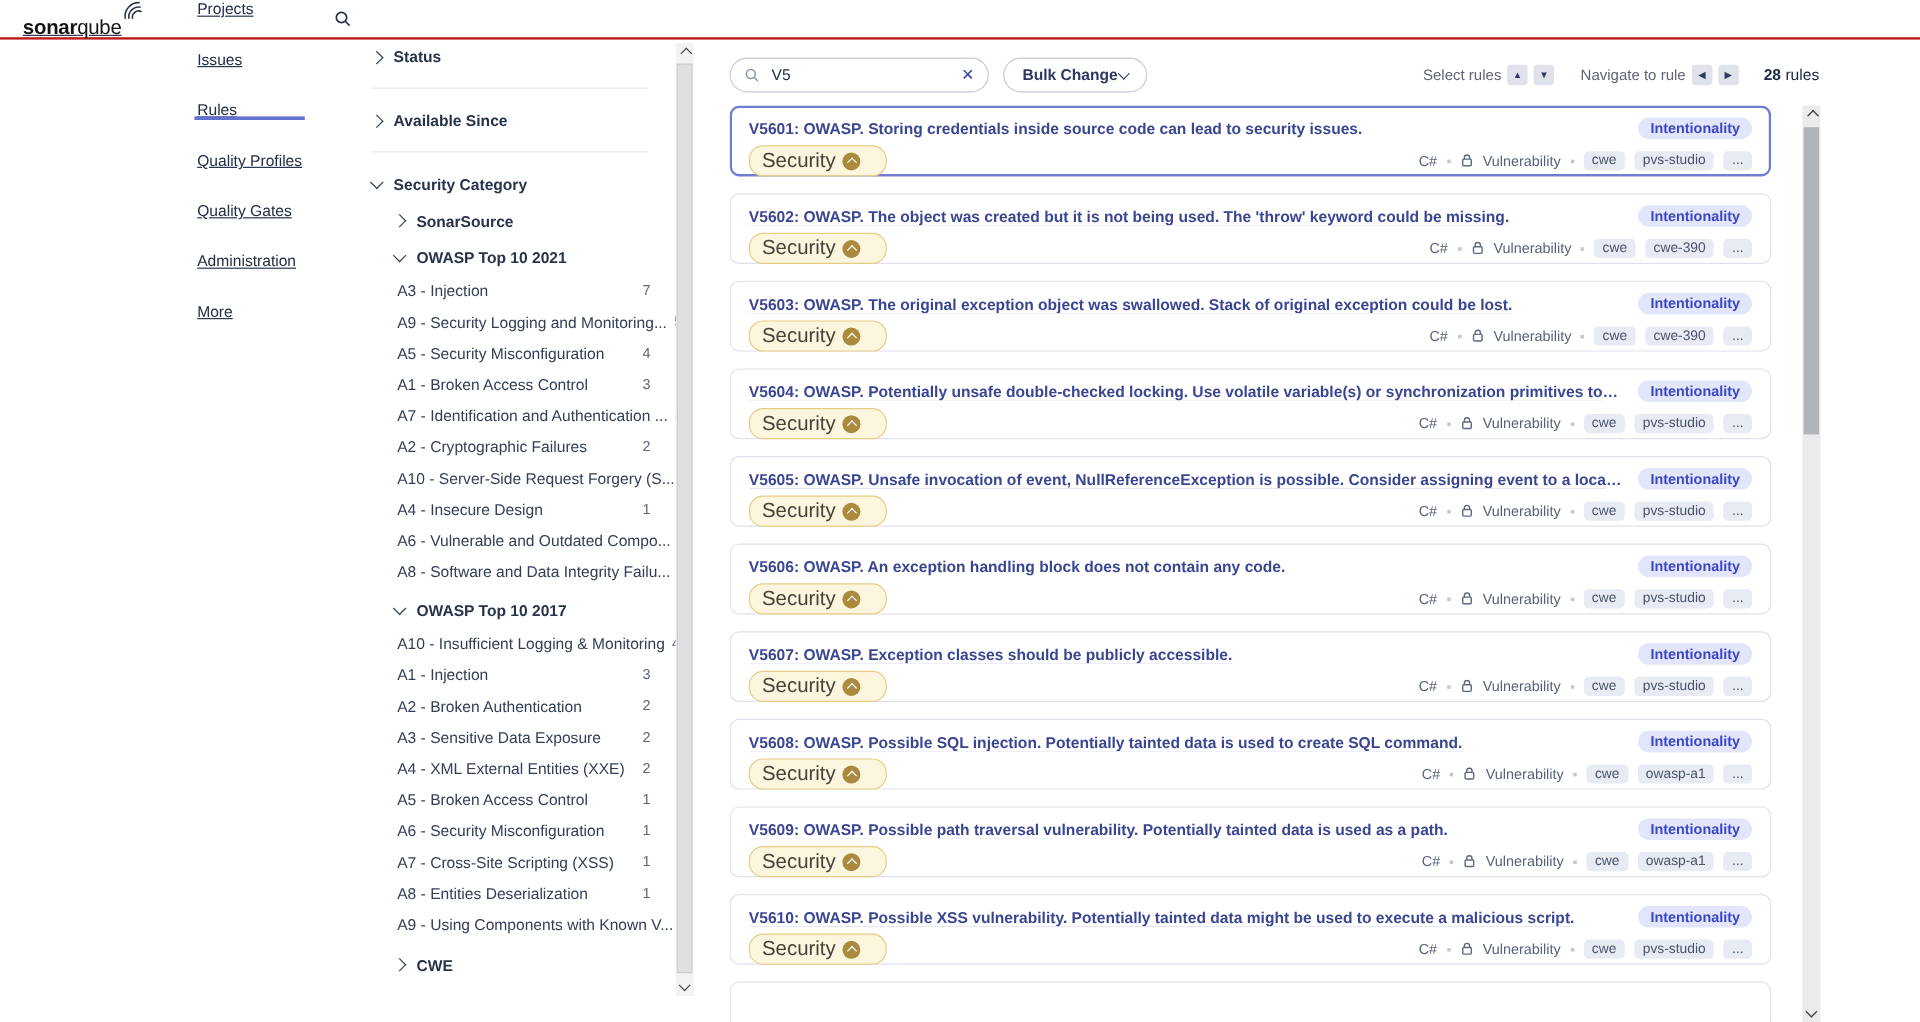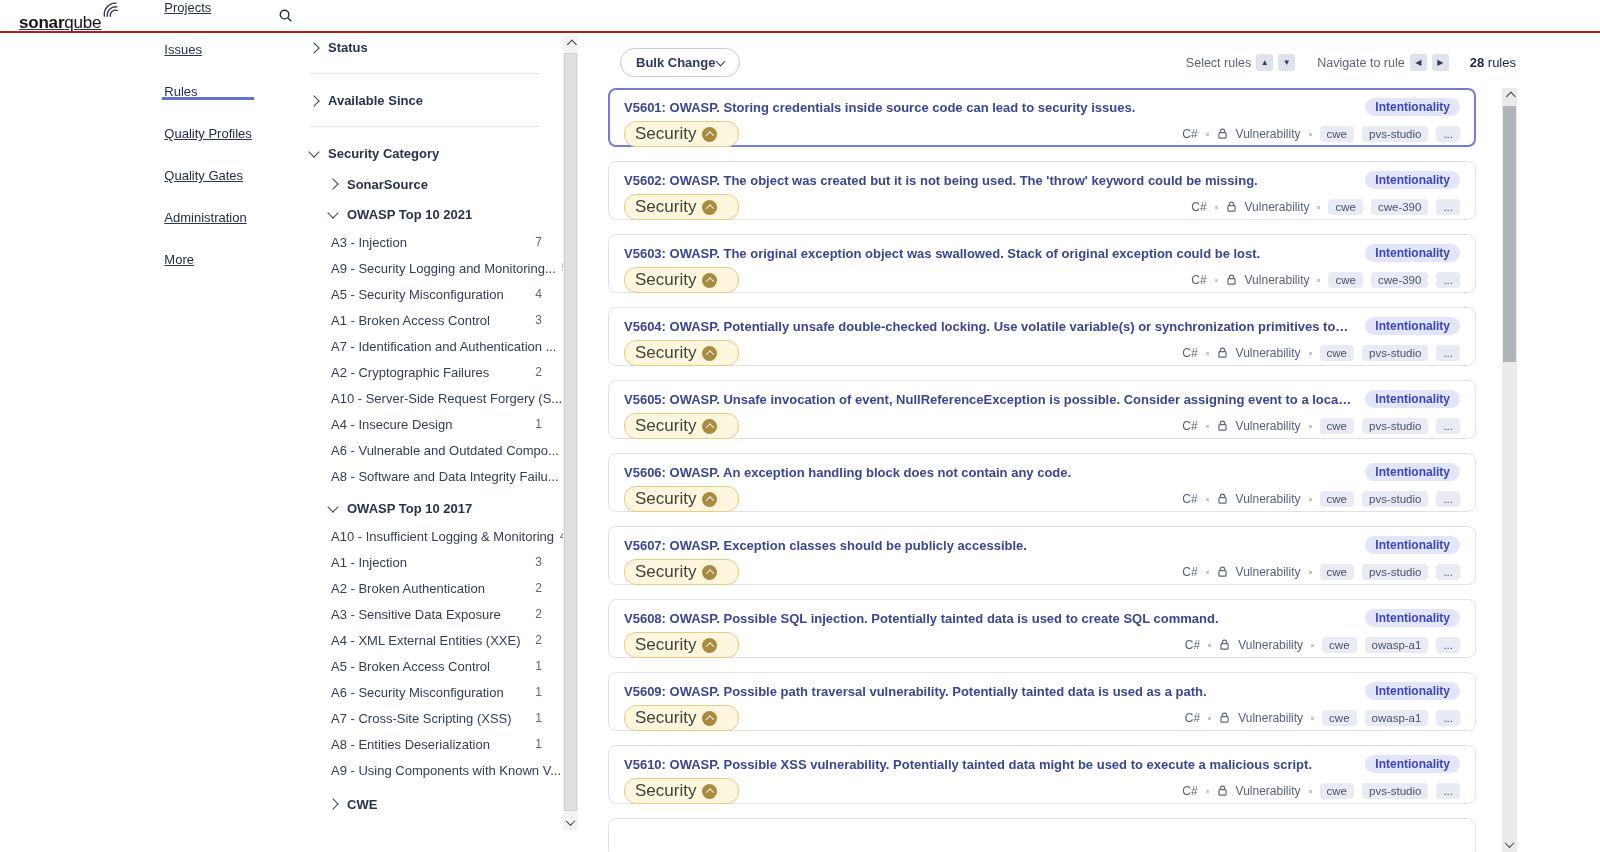--- a/index.html
+++ b/index.html
@@ -251,20 +251,30 @@
   <div class="sb-thumb"></div>
   <div class="sb-arrow up">
       <span class="sb-chev u"></span>
     </div>
   <div class="sb-arrow down">
       <span class="sb-chev d"></span>
     </div>
 </div>
 
 <div class="toolbar">
+  <div class="search-box">
+    <span class="mag">
+      <svg width="13" height="13" viewBox="0 0 16 16" fill="none">
+        <circle cx="7" cy="7" r="4.6" stroke="currentColor" stroke-width="1.6"></circle>
+        <line x1="10.6" y1="10.6" x2="14.2" y2="14.2" stroke="currentColor" stroke-width="1.6"></line>
+      </svg>
+    </span>
+    <input type="text" value="V5" style="">
+    <span class="clear-x">✕</span>
+  </div>
   <button class="bulk-btn" style="font-family:inherit;">
     <span>Bulk Change</span>
     <span class="chev-sm"></span>
   </button>
   <div class="toolbar-right">
     <span>Select rules</span>
     <span class="mini-btn">▲</span>
     <span class="mini-btn">▼</span>
     <span class="nav-rule-label">Navigate to rule</span>
     <span class="mini-btn">◀</span>

